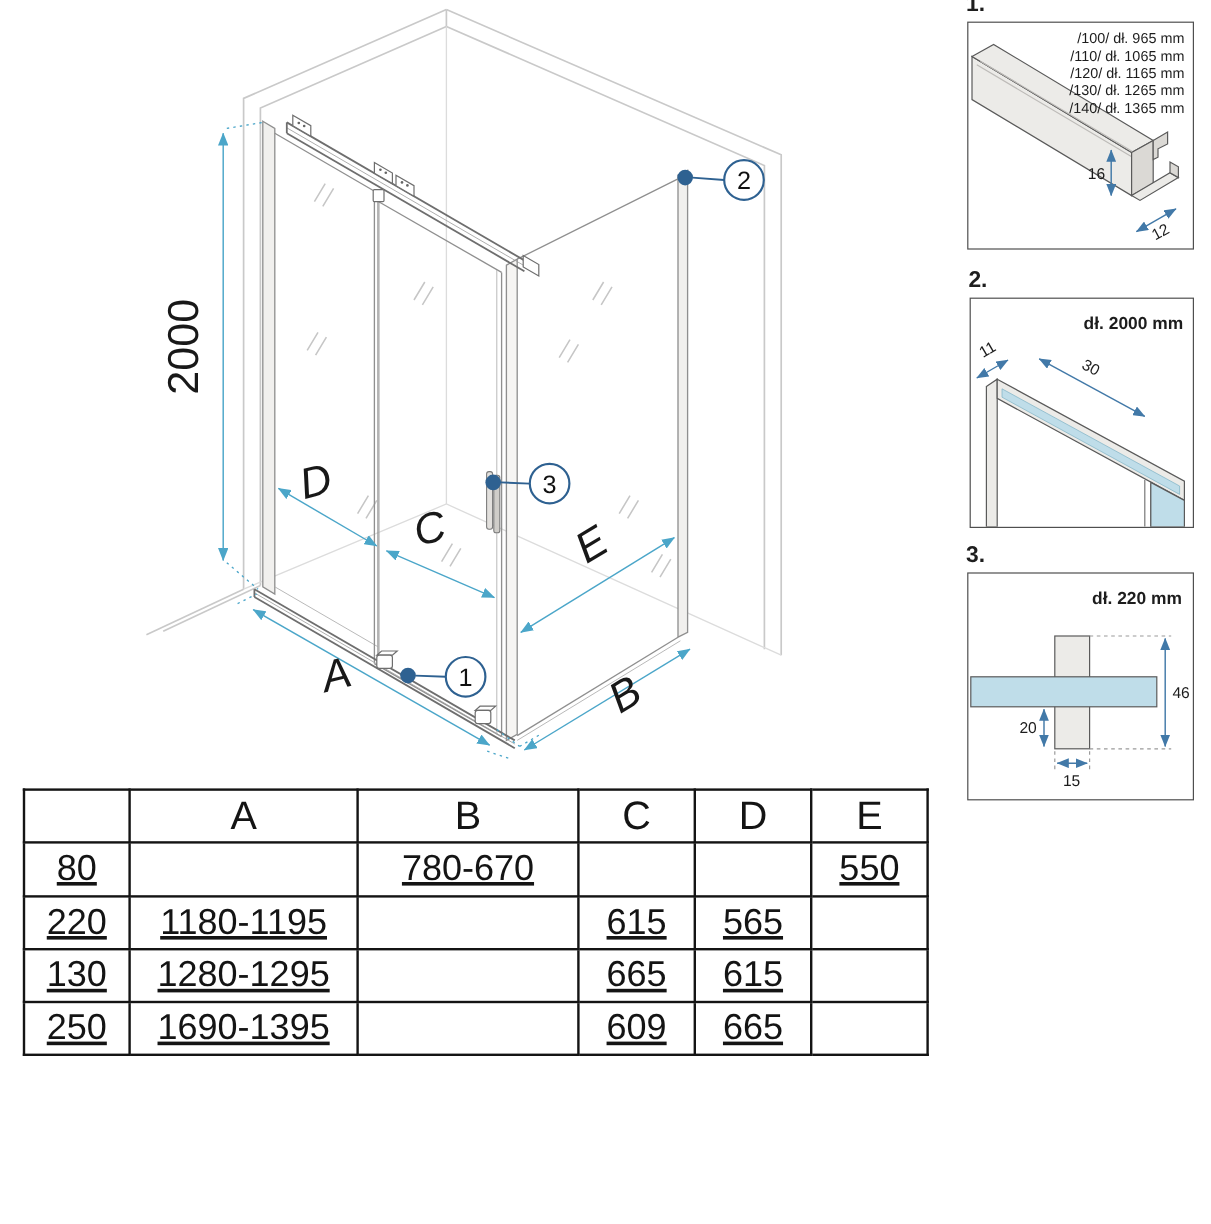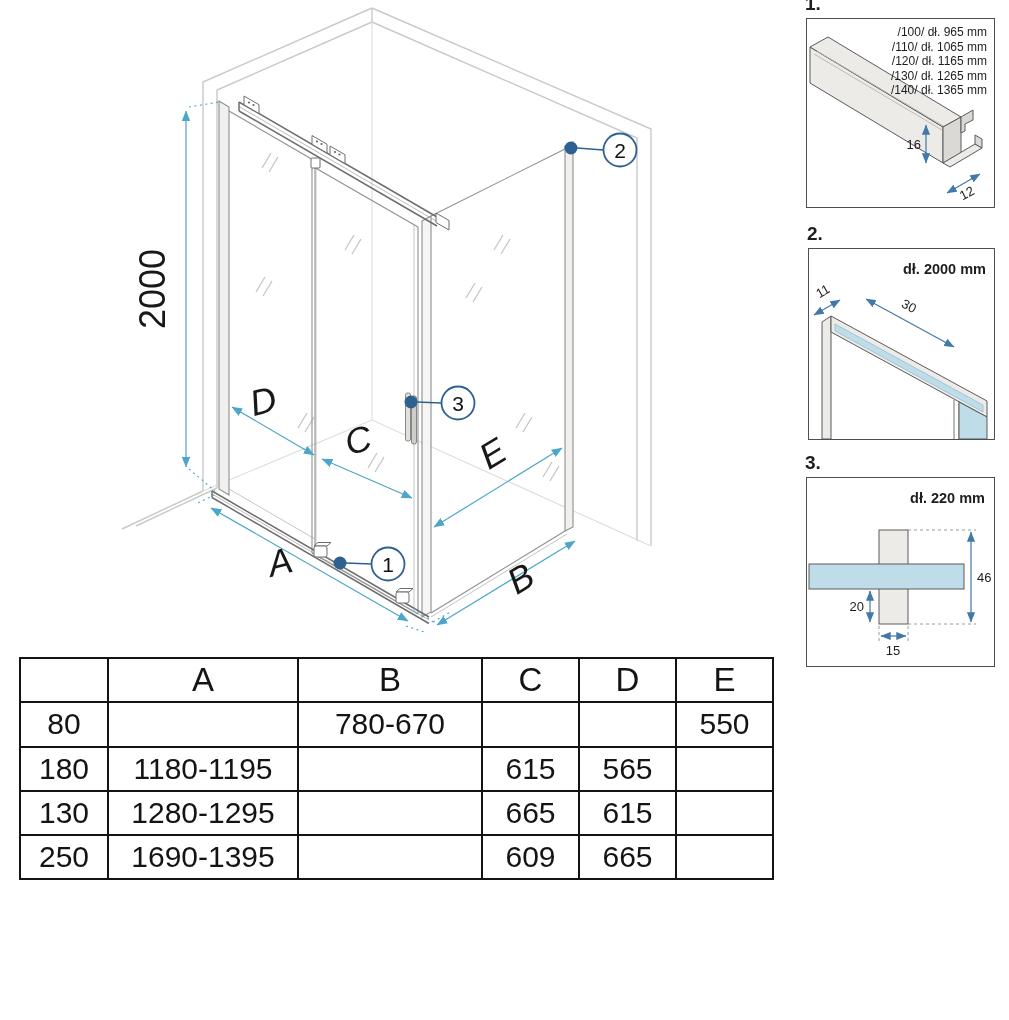--- a/index.html
+++ b/index.html
@@ -42,21 +42,21 @@
   .ddim text{font-size:13px;fill:#1c1c1c;font-family:"Liberation Sans",sans-serif;}
   .lead{stroke:#9a9a9a;stroke-width:1;stroke-dasharray:3 3;fill:none;}
   .divline{stroke:#777;stroke-width:1;fill:none;}
 
   
   .spec-table{position:absolute;left:19px;top:657px;}
   .spec-table table{border-collapse:collapse;table-layout:fixed;width:753px;border:2px solid #141414;}
   .spec-table td,.spec-table th{border:2px solid #141414;text-align:center;vertical-align:middle;
      padding:0;color:#141414;font-weight:400;overflow:hidden;white-space:nowrap;}
   .spec-table th{font-size:33px;}
-  .spec-table td{font-size:30px;}
+  .spec-table td{font-size:30px;text-decoration:underline;}
   .spec-table tr{height:44.25px;}
 </style>
 </head>
 <body>
 
 <div class="page">
 
   <svg class="main-svg" width="770" height="650" viewBox="0 0 770 650">
     <defs>
       <marker id="arrT" viewBox="0 0 10 8" refX="9.5" refY="4" markerWidth="9" markerHeight="7.2" orient="auto-start-reverse">
@@ -307,21 +307,21 @@
       </tr>
       <tr>
         <td>80</td>
         <td></td>
         <td>780-670</td>
         <td></td>
         <td></td>
         <td>550</td>
       </tr>
       <tr>
-        <td>180</td>
+        <td>220</td>
         <td>1180-1195</td>
         <td></td>
         <td>615</td>
         <td>565</td>
         <td></td>
       </tr>
       <tr>
         <td>130</td>
         <td>1280-1295</td>
         <td></td>

